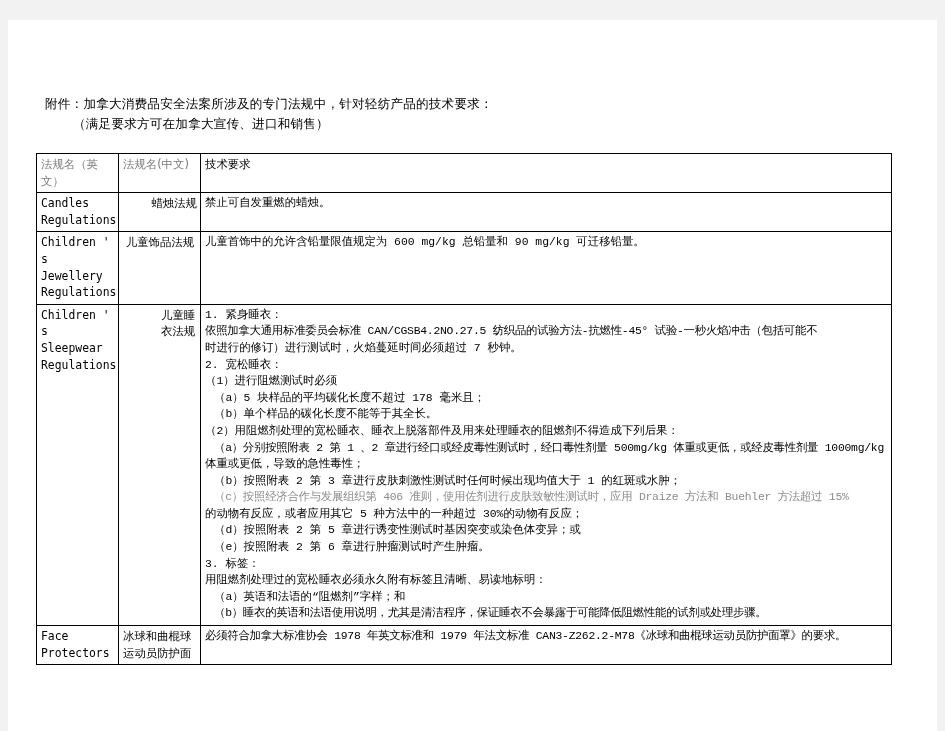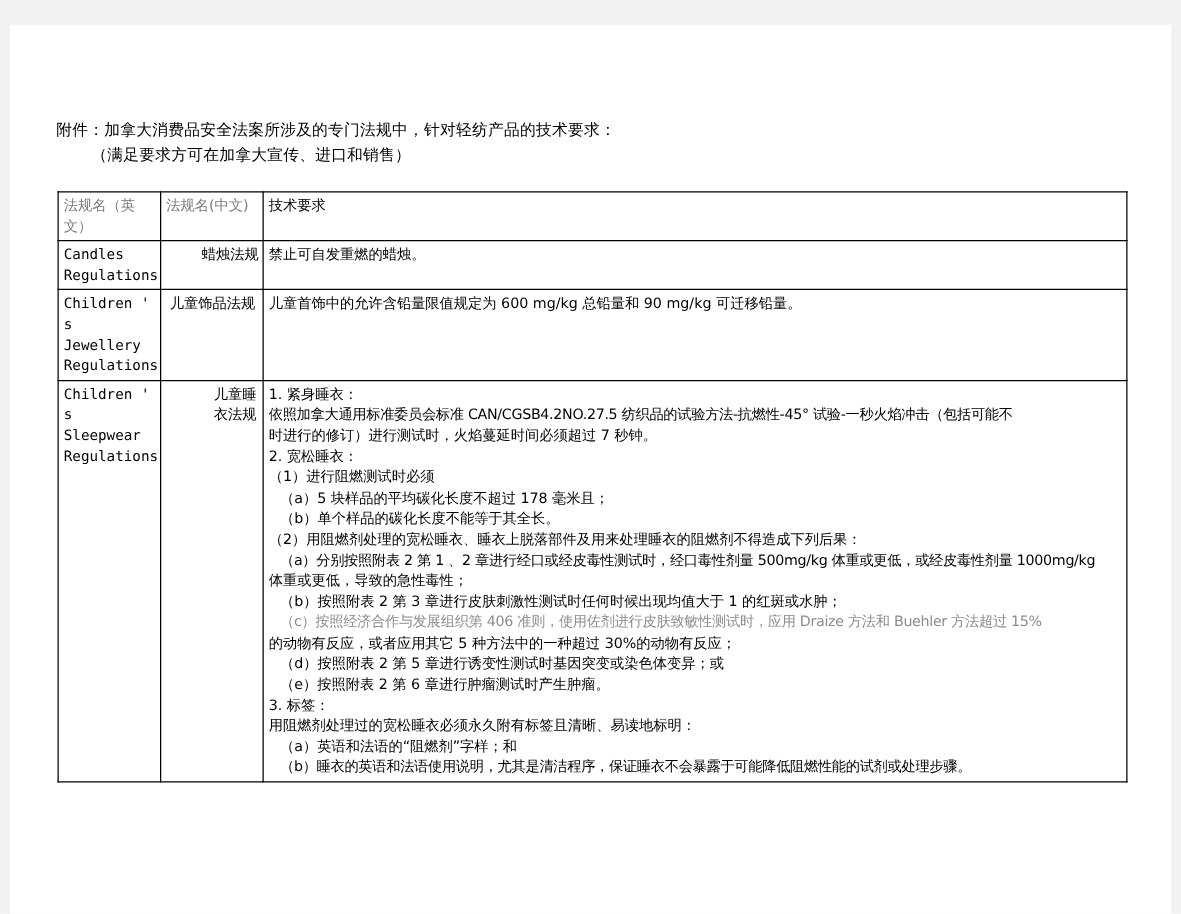--- a/index.html
+++ b/index.html
@@ -41,21 +41,21 @@
     font-size: 12.6px;
     line-height: 20px;
     letter-spacing: 0.2px;
     margin-left: 28px;
     white-space: nowrap;
   }
 
   
   table.reg-table {
     margin-top: 19px;
-    margin-left: 38px;
+    margin-left: 28px;
     width: 855px;
     border-collapse: collapse;
     table-layout: fixed;
     background: #fff;
   }
   table.reg-table td {
     border: 1px solid #000000;
     vertical-align: top;
     padding: 2px 3px 3px 4px;
     font-size: 11.4px;
@@ -83,20 +83,21 @@
     letter-spacing: 0px;
     white-space: pre-wrap;
   }
   .cn-name {
     font-size: 11.6px;
     line-height: 16.6px;
   }
   .tech {
     font-size: 11.4px;
     line-height: 16.6px;
+    font-family: Liberation Mono, monospace;
   }
   .tech .ln { display: block; white-space: nowrap; }
   .gray-txt { color: #8c8c8c; }
   .ind1 { padding-left: 0px; }
   .ind2 { padding-left: 9px; }
   .tight { letter-spacing: -0.25px; }
 </style>
 </head>
 <body>
 
@@ -160,16 +161,25 @@
           <span class="ln">的动物有反应，或者应用其它 5 种方法中的一种超过 30%的动物有反应；</span>
           <span class="ln ind2">（d）按照附表 2 第 5 章进行诱变性测试时基因突变或染色体变异；或</span>
           <span class="ln ind2">（e）按照附表 2 第 6 章进行肿瘤测试时产生肿瘤。</span>
           <span class="ln">3. 标签：</span>
           <span class="ln">用阻燃剂处理过的宽松睡衣必须永久附有标签且清晰、易读地标明：</span>
           <span class="ln ind2">（a）英语和法语的“阻燃剂”字样；和</span>
           <span class="ln ind2 tight">（b）睡衣的英语和法语使用说明，尤其是清洁程序，保证睡衣不会暴露于可能降低阻燃性能的试剂或处理步骤。</span>
         </td>
       </tr>
 
+      <tr>
+        <td class="en-name" style="white-space: pre-wrap;">Face
+Protectors</td>
+        <td class="cn-name" style="white-space: pre-wrap;">冰球和曲棍球
+运动员防护面</td>
+        <td class="tech">
+          <span class="ln tight">必须符合加拿大标准协会 1978 年英文标准和 1979 年法文标准 CAN3-Z262.2-M78《冰球和曲棍球运动员防护面罩》的要求。</span>
+        </td>
+      </tr>
     </tbody>
   </table>
 
 </div>
 
 </body></html>

